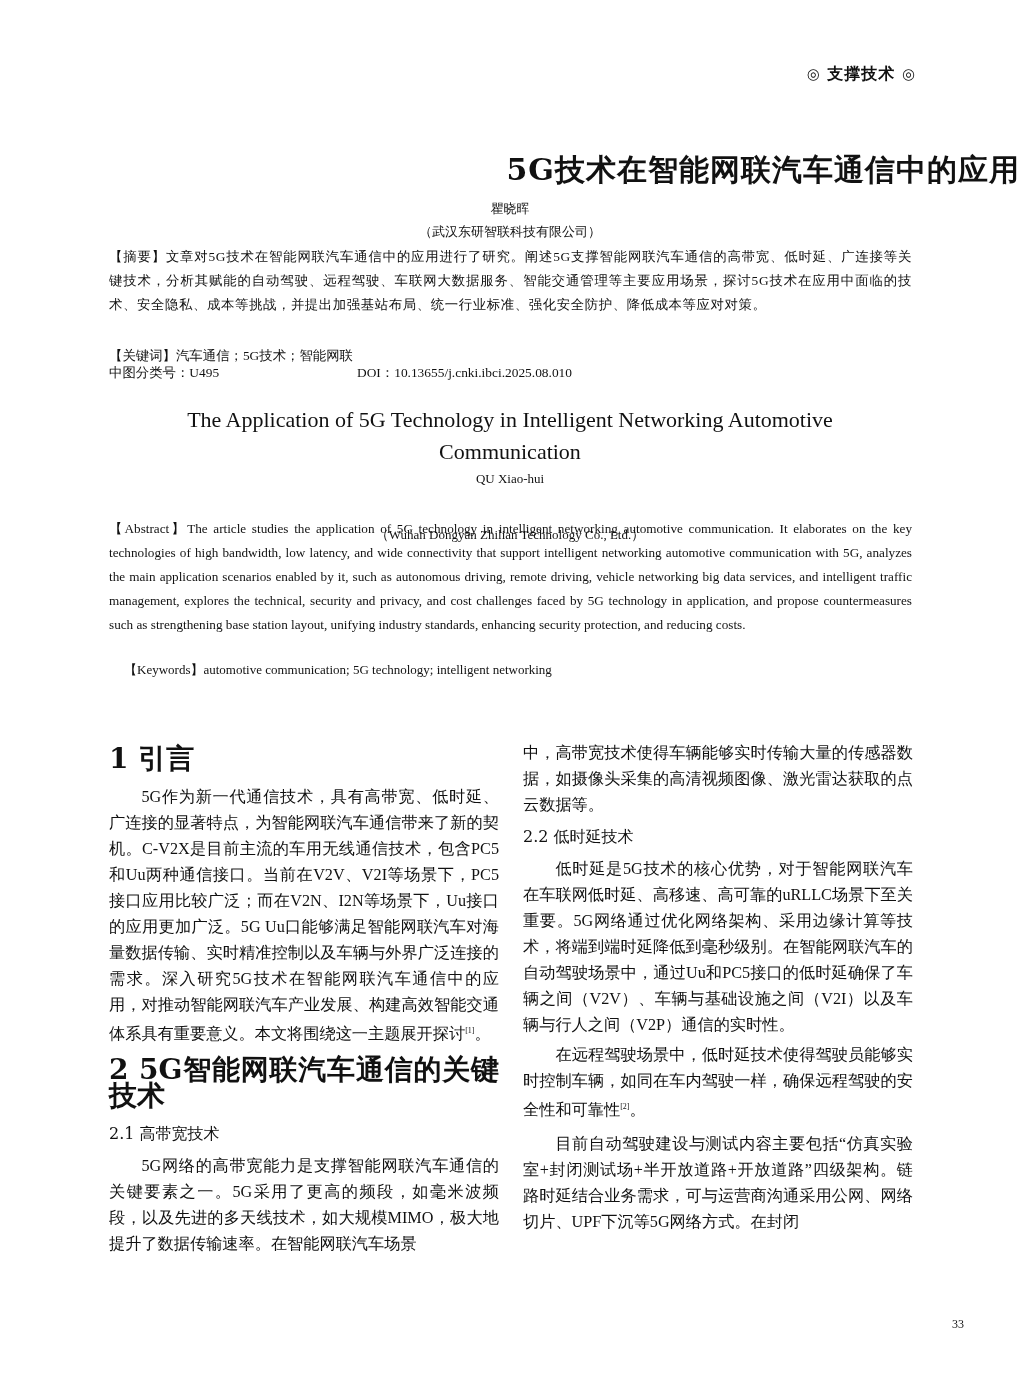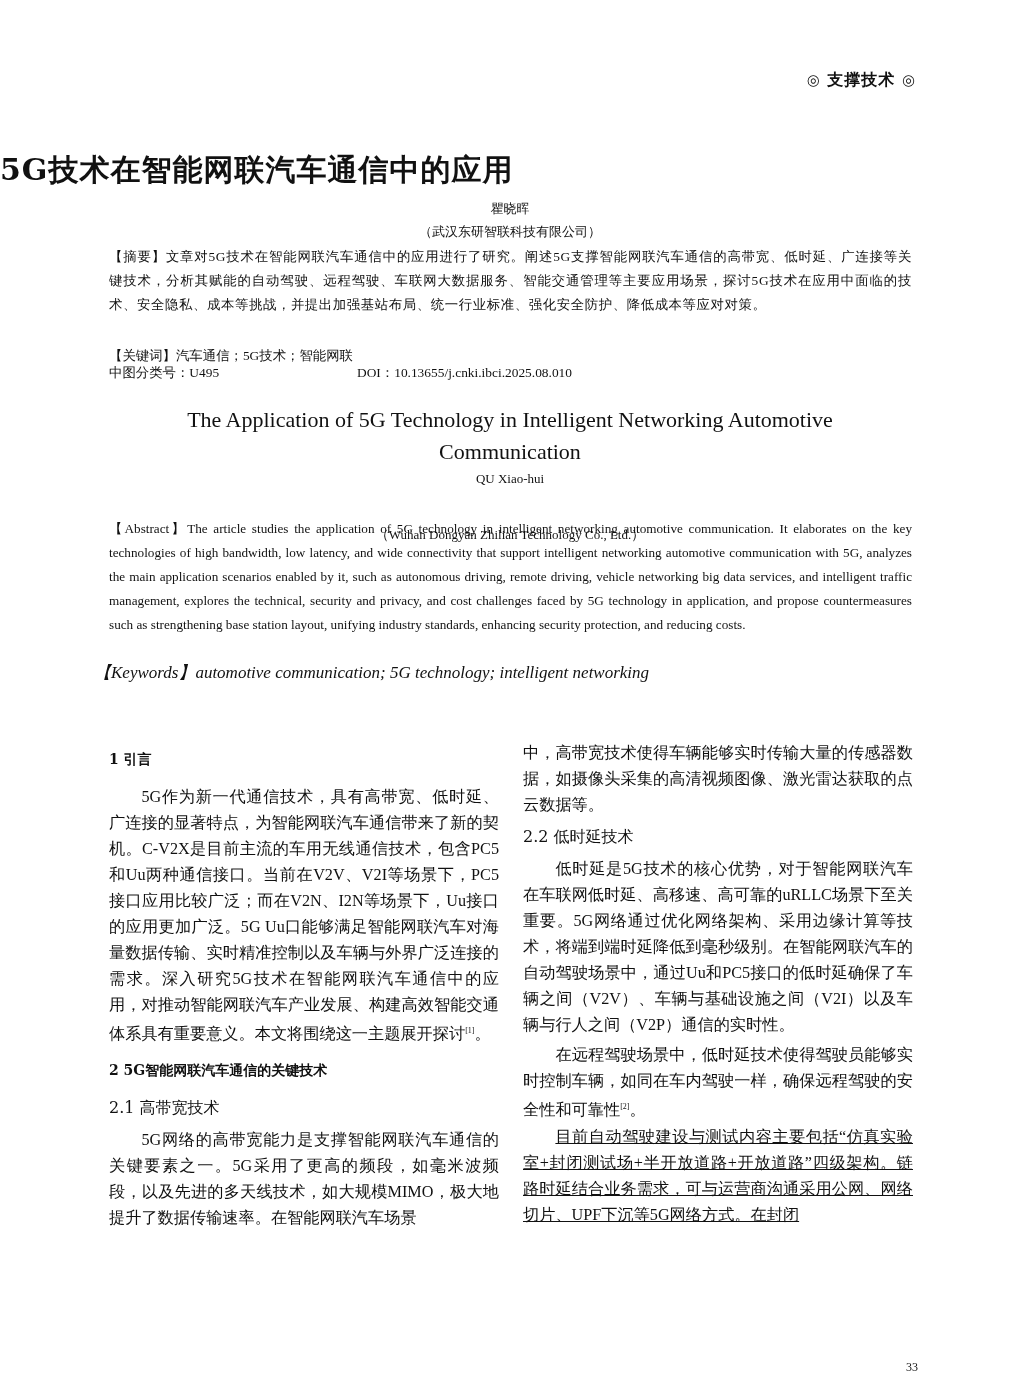--- a/index.html
+++ b/index.html
@@ -1,39 +1,39 @@
 <!DOCTYPE html>
 <html><head>
 <meta charset="utf-8">
 <style>
   html, body { margin: 0; padding: 0; background: #ffffff; }
   body { width: 1020px; height: 1375px; position: relative; overflow: hidden; color: #111; font-family: "Liberation Serif", "DejaVu Serif", serif; }
-  .section-tag { position: absolute; top: 70px; right: 104px; font-family: "DejaVu Sans", sans-serif; font-weight: bold; font-size: 16px; letter-spacing: 1px; margin-left: 28px; }
+  .section-tag { position: absolute; top: 64px; right: 104px; font-family: "DejaVu Sans", sans-serif; font-weight: bold; font-size: 16px; letter-spacing: 1px; margin-left: 28px; }
   .section-tag .ring { font-weight: normal; font-size: 15px; }
-  .title-cn { position: absolute; top: 150px; left: 0; width: 1020px; text-align: left; font-family: "DejaVu Serif", serif; font-weight: bold; font-size: 30px; letter-spacing: 1px; }
+  .title-cn { position: absolute; top: 150px; left: 0; width: 1020px; text-align: right; font-family: "DejaVu Serif", serif; font-weight: bold; font-size: 30px; letter-spacing: 1px; }
   .author-cn { position: absolute; top: 200px; left: 0; width: 1020px; text-align: center; font-size: 13px; }
   .affil-cn { position: absolute; top: 223px; left: 0; width: 1020px; text-align: center; font-size: 13px; }
   .abstract-cn { position: absolute; top: 245px; left: 109px; width: 803px; font-size: 13.4px; line-height: 24px; text-align: justify; letter-spacing: 0.6px; }
   .kw-cn { position: absolute; top: 347px; left: 109px; font-size: 13.4px; }
   .clc { position: absolute; top: 364px; left: 109px; font-size: 13.4px; }
   .doi { position: absolute; top: 364px; left: 357px; font-size: 13.4px; }
   .title-en { position: absolute; top: 404px; left: 0; width: 1020px; text-align: center; font-size: 22px; line-height: 32px; }
   .author-en { position: absolute; top: 471px; left: 0; width: 1020px; text-align: center; font-size: 13px; }
   .affil-en { position: absolute; top: 494px; left: 0; width: 1020px; text-align: center; font-size: 13px; margin-top: 32px; }
   .abstract-en { position: absolute; top: 517px; left: 109px; width: 803px; font-size: 13.2px; line-height: 24px; text-align: justify; }
-  .kw-en { position: absolute; top: 661px; left: 94px; font-size: 17px; font-style: italic; }
+  .kw-en { position: absolute; top: 661px; left: 124px; font-size: 13px; }
   .col { position: absolute; top: 740px; width: 390px; font-size: 16.2px; line-height: 26px; text-align: justify; }
   .col.left { left: 109px; }
   .col.right { left: 523px; }
   .col p { margin: 0; text-indent: 2em; }
   .col p.cont { text-indent: 0; }
-  .h1 { font-family: "DejaVu Serif", serif; font-weight: bold; font-size: 14px; line-height: 26px; margin: 6px 0 12px 0; }
+  .h1 { font-family: "DejaVu Serif", serif; font-weight: bold; font-size: 28px; line-height: 26px; margin: 6px 0 12px 0; }
   .h2 { font-family: "DejaVu Serif", serif; font-weight: normal; font-size: 16px; line-height: 26px; margin: 6px 0 6px 0; }
   .sup { font-size: 8px; vertical-align: super; }
-  .page-num { position: absolute; top: 1317px; left: 906px; font-size: 12px; margin-top: 43px; }
+  .page-num { position: absolute; top: 1317px; left: 952px; font-size: 12px; }
 </style>
 </head>
 <body>
 
 <div class="section-tag">
   <span class="ring">◎</span>
   <span>支撑技术</span>
   <span class="ring">◎</span>
 </div>
 
@@ -67,16 +67,16 @@
   <div class="h1" style="margin-top:10px;">2  5G智能网联汽车通信的关键技术</div>
   <div class="h2">2.1  高带宽技术</div>
   <p>5G网络的高带宽能力是支撑智能网联汽车通信的关键要素之一。5G采用了更高的频段，如毫米波频段，以及先进的多天线技术，如大规模MIMO，极大地提升了数据传输速率。在智能网联汽车场景</p>
 </div>
 
 <div class="col right">
   <p class="cont">中，高带宽技术使得车辆能够实时传输大量的传感器数据，如摄像头采集的高清视频图像、激光雷达获取的点云数据等。</p>
   <div class="h2">2.2  低时延技术</div>
   <p>低时延是5G技术的核心优势，对于智能网联汽车在车联网低时延、高移速、高可靠的uRLLC场景下至关重要。5G网络通过优化网络架构、采用边缘计算等技术，将端到端时延降低到毫秒级别。在智能网联汽车的自动驾驶场景中，通过Uu和PC5接口的低时延确保了车辆之间（V2V）、车辆与基础设施之间（V2I）以及车辆与行人之间（V2P）通信的实时性。</p>
   <p style="margin-top:4px;"><span>在远程驾驶场景中，低时延技术使得驾驶员能够实时控制车辆，如同在车内驾驶一样，确保远程驾驶的安全性和可靠性</span><span class="sup">[2]</span><span>。</span></p>
-  <p style="margin-top:1px;text-decoration:underline;">目前自动驾驶建设与测试内容主要包括“仿真实验室+封闭测试场+半开放道路+开放道路”四级架构。链路时延结合业务需求，可与运营商沟通采用公网、网络切片、UPF下沉等5G网络方式。在封闭</p>
+  <p style="margin-top:8px;">目前自动驾驶建设与测试内容主要包括“仿真实验室+封闭测试场+半开放道路+开放道路”四级架构。链路时延结合业务需求，可与运营商沟通采用公网、网络切片、UPF下沉等5G网络方式。在封闭</p>
 </div>
 
 <div class="page-num">33</div>
 
 </body></html>

